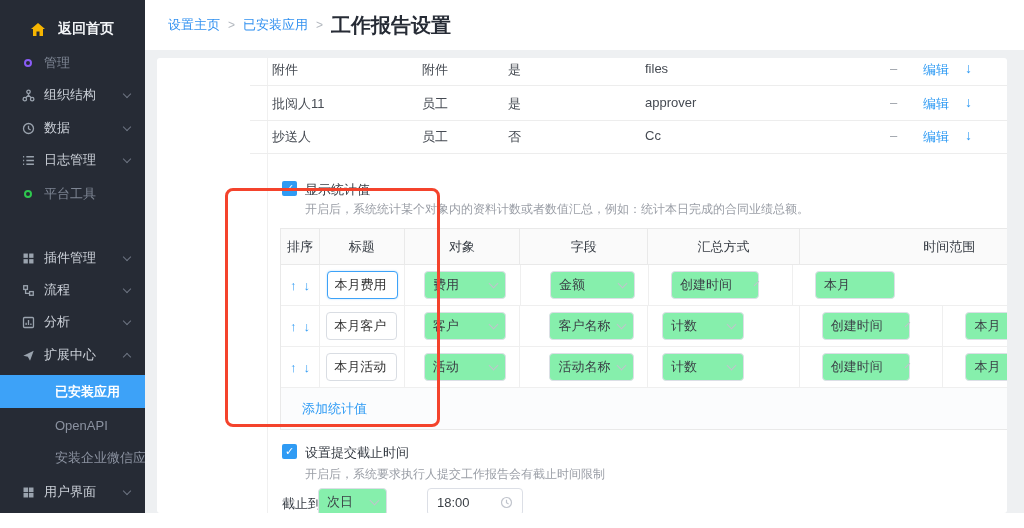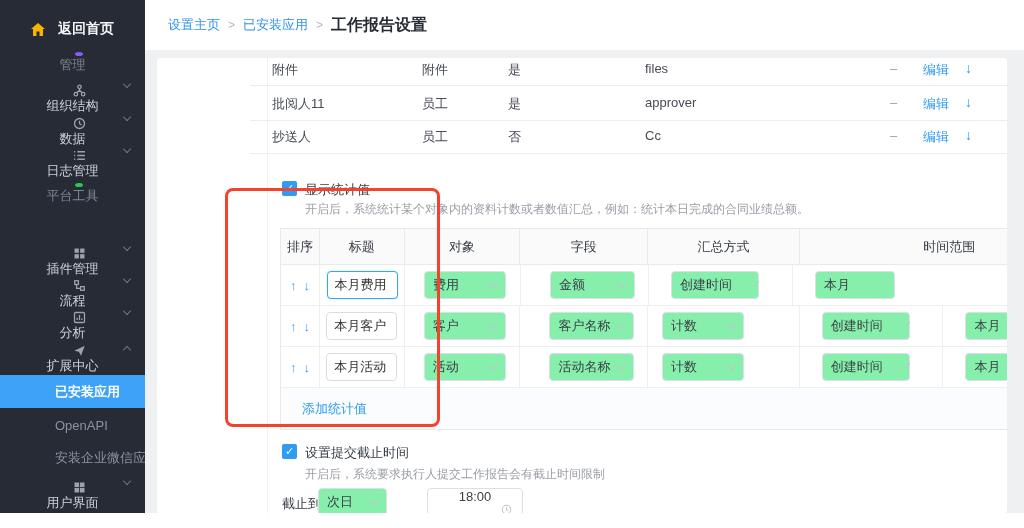--- a/index.html
+++ b/index.html
@@ -2,41 +2,41 @@
 <html><head>
 <meta charset="utf-8">
 <style>
   * { margin:0; padding:0; box-sizing:border-box; }
   html,body { width:1024px; height:528px; background:#ffffff; overflow:hidden;
     font-family:"Liberation Sans","DejaVu Sans",sans-serif; }
   .page { position:relative; width:1024px; height:528px; background:#fff; }
 
   
   .sidebar { position:absolute; left:0; top:0; width:145px; height:513px; background:#262b35; }
-  .side-row { position:absolute; left:0; width:145px; height:22px; display:flex; align-items:center;flex-direction:column; }
+  .side-row { position:absolute; left:0; width:145px; height:22px; display:flex; align-items:center; }
   .side-row .ic { width:13px; height:13px; margin-left:22px; margin-right:9px; flex:0 0 auto; display:flex; align-items:center; justify-content:center; }
   .side-row .lbl { font-size:13px; color:#ccd1d9; white-space:nowrap; }
   .side-row.section .lbl { color:#7e8694; }
   .side-row .ring { width:8px; height:8px; border-radius:50%; border:2px solid; margin-left:24px; margin-right:12px; }
   .side-row .chev { position:absolute; right:15px; width:6px; height:6px; border-right:1.4px solid #6d7482; border-bottom:1.4px solid #6d7482; transform:rotate(45deg); margin-top:-3px; }
   .side-row .chev.up { transform:rotate(-135deg); margin-top:3px; }
   .side-home { position:absolute; left:0; top:16px; width:145px; height:26px; display:flex; align-items:center; }
   .side-home .lbl { font-size:14px; font-weight:bold; color:#f2f4f7; }
   .side-home .ic { width:16px; height:15px; margin-left:30px; margin-right:12px; }
   .sub-row { position:absolute; left:0; width:145px; height:22px; display:flex; align-items:center; }
   .sub-row .lbl { margin-left:55px; font-size:13px; color:#8b92a0; white-space:nowrap; }
   .sub-row.active { height:33px; background:#3da2f8; }
   .sub-row.active .lbl { color:#ffffff; font-weight:bold; }
 
   
   .topbar { position:absolute; left:145px; top:0; width:879px; height:50px; background:#fff; }
   .crumbs { position:absolute; left:23px; top:0; height:50px; display:flex; align-items:center; gap:8px; }
   .crumb-link { font-size:13px; color:#3291f0; cursor:pointer; }
   .crumb-sep { font-size:12px; color:#b3b8bf; }
-  .crumb-cur { font-size:16px; color:#262b35; font-weight:bold; }
+  .crumb-cur { font-size:20px; color:#262b35; font-weight:bold; }
 
   
   .content-bg { position:absolute; left:145px; top:50px; width:879px; height:463px; background:#eef0f2; }
   .card { position:absolute; left:157px; top:58px; width:850px; height:455px; background:#fff; border-radius:3px; overflow:hidden; }
   .vline { position:absolute; left:110px; top:0; width:1px; height:455px; background:#f0f0f0; }
 
   
   .f-sep { position:absolute; left:93px; right:0; height:1px; background:#ededed; }
   .f-cell { position:absolute; font-size:13px; color:#454a52; white-space:nowrap; }
   .f-dash { color:#9aa0a8; }
@@ -65,21 +65,21 @@
   .arrow-up, .arrow-down { color:#2f9bf4; font-size:13px; cursor:pointer; }
   .ipt { width:71px; height:28px; border:1px solid #d9dde3; border-radius:4px; font-size:13px; color:#333; padding:0 7px; font-family:inherit; outline:none; background:#fff; }
   .ipt.focused { border:1px solid #3da2f8; box-shadow:0 0 2px rgba(61,162,248,.4); }
   .sel { height:28px; border:1px solid #dcdfe6; border-radius:4px; background:#86efac; display:flex; align-items:center; padding:0 8px; font-size:13px; color:#3a3f45; cursor:pointer; white-space:nowrap; }
   .sel .schev { width:7px; height:7px; border-right:1.3px solid #c0c4cc; border-bottom:1.3px solid #c0c4cc; transform:rotate(45deg); margin-left:auto; margin-top:-4px; }
   .sel.w82{ width:82px; } .sel.w85{ width:85px;text-align:right; } .sel.w88{ width:88px;gap:24px; } .sel.w80{ width:80px; } .sel.w69{ width:69px; }
   .st-footer { height:41px; background:#fbfcfd; display:flex; align-items:center; padding-left:21px; }
   .add-link { font-size:13px; color:#2f9bf4; cursor:pointer; }
 
   
-  .time-ipt { position:absolute; width:96px; height:28px; border:1px solid #dcdfe6; border-radius:4px; display:flex; align-items:center; padding:0 9px; font-size:13px; color:#3a3f45; background:#fff; cursor:pointer;flex-direction:column; }
+  .time-ipt { position:absolute; width:96px; height:28px; border:1px solid #dcdfe6; border-radius:4px; display:flex; align-items:center; padding:0 9px; font-size:13px; color:#3a3f45; background:#fff; cursor:pointer; }
   .time-ipt svg { margin-left:auto; }
 
   
   .red-box { position:absolute; left:225px; top:188px; width:215px; height:239px; border:3px solid #f4432c; border-radius:8px; z-index:40; pointer-events:none; }
 </style>
 </head>
 <body>
 
 <div class="page">
 

